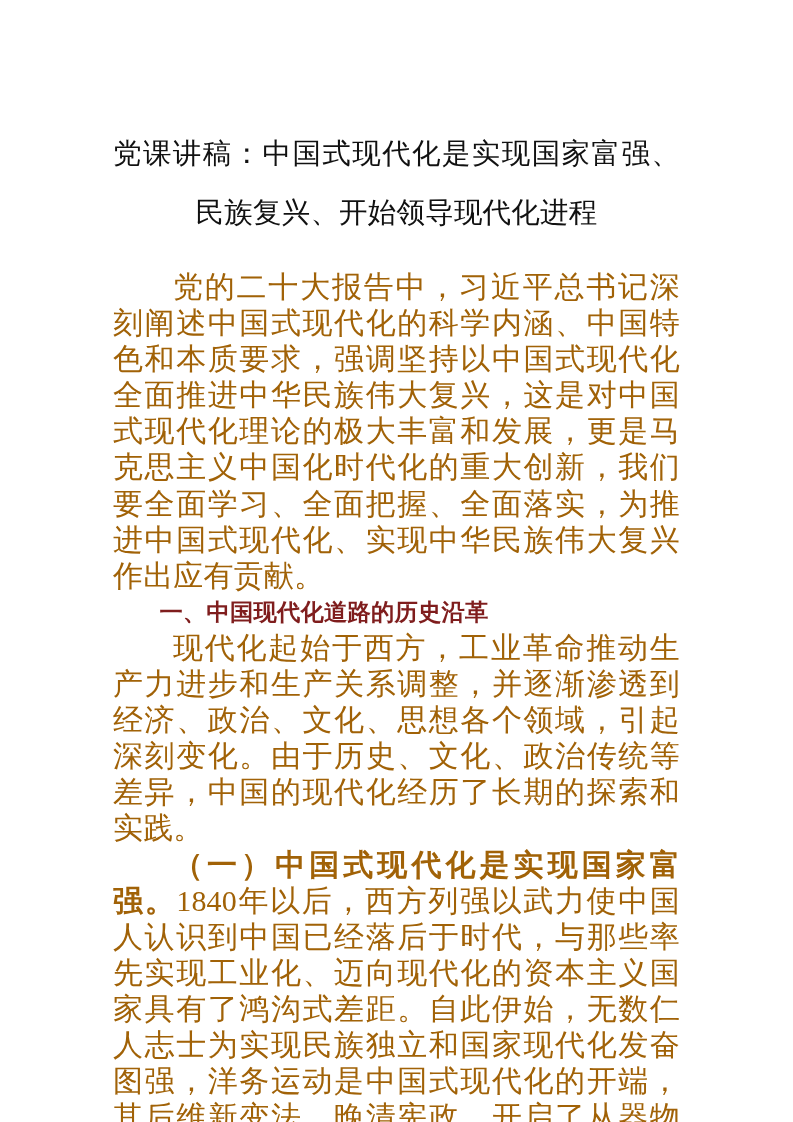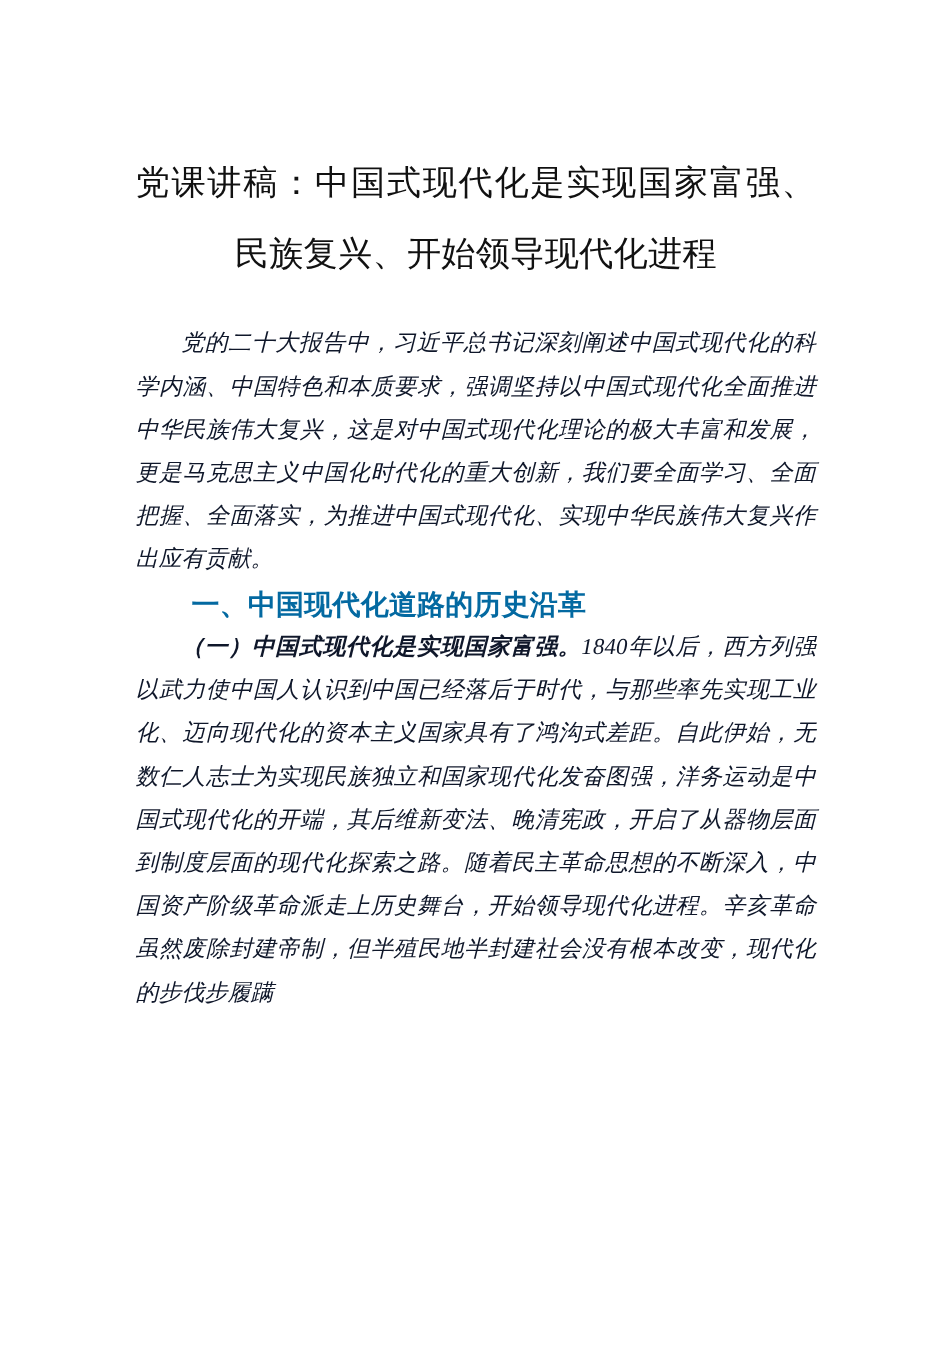--- a/index.html
+++ b/index.html
@@ -56,40 +56,39 @@
   }
 
   
   .body-block {
     margin-top: 27px;
   }
 
   p.para {
     margin: 0;
     font-family: "Liberation Serif", "DejaVu Serif", serif;
-    font-size: 19px;
+    font-size: 30px;
     line-height: 36.1px;
     text-align: justify;
     text-align-last: left;
     text-indent: 2em;
-    color: #0f172a;
+    color: #a16207;
     letter-spacing: 0.15px;
-    font-style: italic;
   }
 
   
   h2.section-heading {
     margin: 0;
     font-family: "Liberation Sans", "DejaVu Sans", sans-serif;
     font-size: 23.3px;
     line-height: 36.1px;
     font-weight: bold;
     text-indent: 2em;
     text-align: left;
-    color: #0369a1;
+    color: #7f1d1d;
     letter-spacing: 0.2px;
   }
 
   
   .lead-bold {
     font-weight: bold;
   }
 </style>
 </head>
 <body>
@@ -101,18 +100,19 @@
       <span class="title-line-1">党课讲稿：中国式现代化是实现国家富强、</span>
       <span class="title-line-2">民族复兴、开始领导现代化进程</span>
     </h1>
 
     <div class="body-block">
 
       <p class="para">党的二十大报告中，习近平总书记深刻阐述中国式现代化的科学内涵、中国特色和本质要求，强调坚持以中国式现代化全面推进中华民族伟大复兴，这是对中国式现代化理论的极大丰富和发展，更是马克思主义中国化时代化的重大创新，我们要全面学习、全面把握、全面落实，为推进中国式现代化、实现中华民族伟大复兴作出应有贡献。</p>
 
       <h2 class="section-heading">一、中国现代化道路的历史沿革</h2>
 
+      <p class="para">现代化起始于西方，工业革命推动生产力进步和生产关系调整，并逐渐渗透到经济、政治、文化、思想各个领域，引起深刻变化。由于历史、文化、政治传统等差异，中国的现代化经历了长期的探索和实践。</p>
 
       <p class="para"><span class="lead-bold">（一）中国式现代化是实现国家富强。</span><span>1840年以后，西方列强以武力使中国人认识到中国已经落后于时代，与那些率先实现工业化、迈向现代化的资本主义国家具有了鸿沟式差距。自此伊始，无数仁人志士为实现民族独立和国家现代化发奋图强，洋务运动是中国式现代化的开端，其后维新变法、晚清宪政，开启了从器物层面到制度层面的现代化探索之路。随着民主革命思想的不断深入，中国资产阶级革命派走上历史舞台，开始领导现代化进程。辛亥革命虽然废除封建帝制，但半殖民地半封建社会没有根本改变，现代化的步伐步履蹒</span></p>
 
     </div>
   </div>
 </div>
 
 </body></html>

